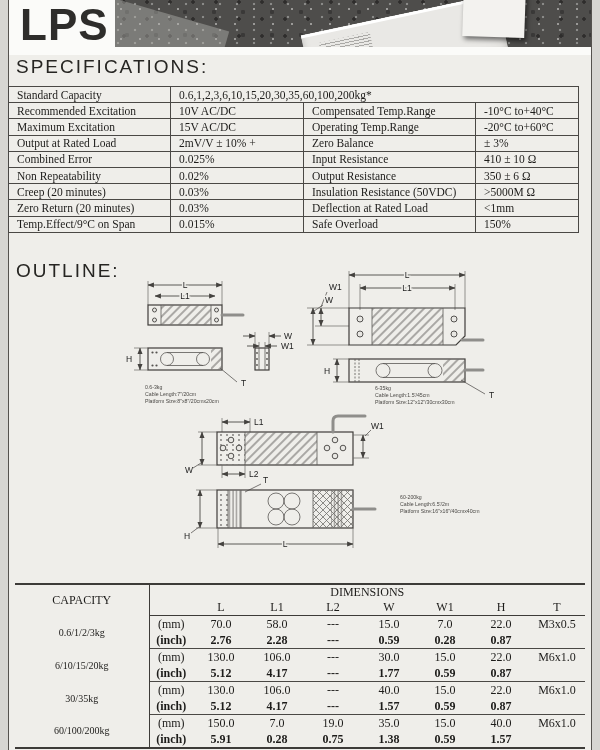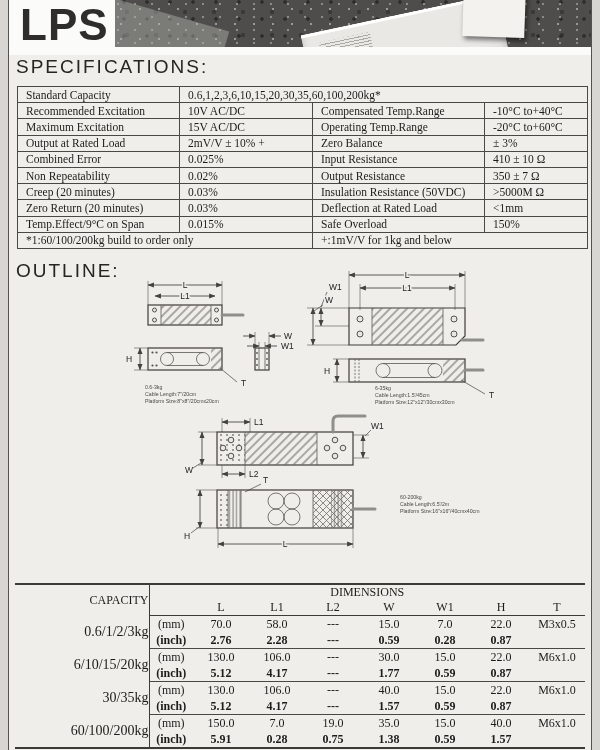--- a/index.html
+++ b/index.html
@@ -25,35 +25,35 @@
   .beam-label{position:absolute;left:8%;top:18%;width:26%;height:55%;
         background:repeating-linear-gradient(#e9e8e5 0 2px,#9a9996 2px 3px);opacity:.8;}
   .block{position:absolute;right:14%;top:-22%;width:13%;height:100%;background:#f3f2ef;
         transform:rotate(2deg);box-shadow:2px 3px 5px rgba(0,0,0,.55);}
   .glare{position:absolute;left:-5%;bottom:-45%;width:28%;height:120%;background:#b4b3b0;
         transform:rotate(16deg);opacity:.45;}
   
   .sec-h{position:absolute;left:16px;font-size:19px;letter-spacing:2px;color:#262522;z-index:3;}
   
   table{border-collapse:collapse;}
-  .spec{position:absolute;left:17px;top:86px;width:570px;table-layout:fixed;
+  .spec{position:absolute;left:8px;top:86px;width:570px;table-layout:fixed;
         font-family:"Liberation Serif",serif;font-size:11.5px;color:#1d1c1a;
         border:1.6px solid #3d3b38;}
   .spec td{border:1px solid #4a4845;height:15.2px;padding:0 2px 0 8px;white-space:nowrap;overflow:hidden;}
   
   .dims{position:absolute;left:15px;top:583px;width:570px;table-layout:fixed;
         font-family:"Liberation Serif",serif;font-size:12px;color:#1d1c1a;
         border-top:2px solid #3d3b38;border-bottom:2px solid #3d3b38;}
   .dims th,.dims td{font-weight:normal;text-align:center;padding:0;}
   .dims thead th{height:15px;}
   .dims tbody td{height:16px;}
-  .dims .cap-h,.dims .capc{border-right:1.1px solid #3d3b38;text-align:right;}
+  .dims .cap-h,.dims .capc{border-right:1.1px solid #3d3b38;}
   .dims thead tr:last-child th{border-bottom:1.1px solid #3d3b38;}
   .dims tr.grp td{border-bottom:1px solid #4a4845;font-weight:bold;}
-  .dims .capc{font-size:14px;}
+  .dims .capc{font-size:10px;}
   
   .outline-svg{position:absolute;left:15px;top:258px;z-index:1;}
   .part{stroke:#3f3d3a;stroke-width:1.2;fill:none;}
   .thin{stroke:#5a5855;stroke-width:.8;fill:none;}
   .ext{stroke:#6a6866;stroke-width:.7;fill:none;}
   .dimline{stroke:#4a4845;stroke-width:.9;fill:none;}
   .cable{stroke:#8f8e8b;stroke-width:3;fill:none;stroke-linecap:round;}
   .bolt{stroke:#44423f;stroke-width:.9;fill:#e8e7e3;}
   .dlab{font-family:"Liberation Sans",sans-serif;font-size:8.5px;fill:#222;
         text-anchor:middle;paint-order:stroke;stroke:#efeeea;stroke-width:3px;}
@@ -112,43 +112,39 @@
     <tr>
       <td>Combined Error</td>
       <td>0.025%</td>
       <td>Input Resistance</td>
       <td>410 ± 10 Ω</td>
     </tr>
     <tr>
       <td>Non Repeatability</td>
       <td>0.02%</td>
       <td>Output Resistance</td>
-      <td>350 ± 7 Ω</td>
+      <td>350 ± 6 Ω</td>
     </tr>
     <tr>
       <td>Creep (20 minutes)</td>
       <td>0.03%</td>
       <td>Insulation Resistance (50VDC)</td>
       <td>&gt;5000M Ω</td>
     </tr>
     <tr>
       <td>Zero Return (20 minutes)</td>
       <td>0.03%</td>
       <td>Deflection at Rated Load</td>
       <td>&lt;1mm</td>
     </tr>
     <tr>
       <td>Temp.Effect/9°C on Span</td>
       <td>0.015%</td>
       <td>Safe Overload</td>
       <td>150%</td>
-    </tr>
-    <tr>
-      <td colspan="2">*1:60/100/200kg build to order only</td>
-      <td colspan="2">+:1mV/V for 1kg and below</td>
     </tr>
   </tbody>
     </table>
 
   <div class="sec-h" style="top:260px;">OUTLINE:</div>
 
   <svg class="outline-svg" width="570" height="300" viewBox="0 0 570 300">
     <defs>
       <marker id="arr" viewBox="0 0 8 8" refX="7.5" refY="4" markerWidth="7" markerHeight="7" orient="auto-start-reverse">
         <path d="M0,0.8 L8,4 L0,7.2 Z" fill="#44423f"></path>

